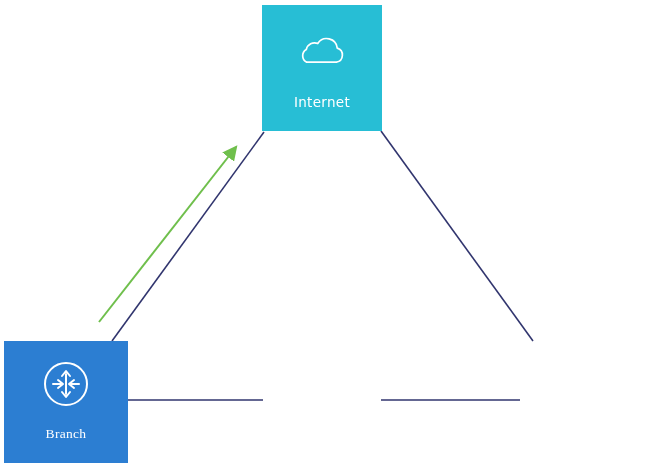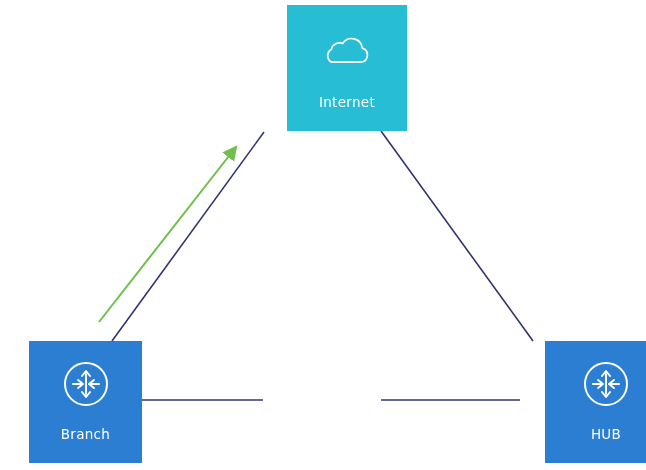--- a/index.html
+++ b/index.html
@@ -20,21 +20,20 @@
     left: 0;
     top: 0;
     width: 646px;
     height: 470px;
     z-index: 1;
   }
   .node {
     position: absolute;
     z-index: 2;
     color: #ffffff;
-    margin-left: 25px;
   }
   .node--cloud  { background: #27bed5; }
   .node--router { background: #2c7ed2; }
   .node .icon-wrap {
     position: absolute;
     top: 18px;
     left: 0;
     width: 100%;
     height: 50px;
     display: flex;
@@ -45,21 +44,21 @@
     position: absolute;
     top: 85px;
     left: 0;
     width: 100%;
     text-align: center;
     font-size: 13.5px;
     letter-spacing: 0.3px;
     color: #ffffff;
   }
   #node-internet { left: 262px; top: 5px;   width: 120px; height: 126px; }
-  #node-branch   { left: 4px;   top: 341px; width: 113px; height: 122px; }
+  #node-branch   { left: 4px;   top: 341px; width: 124px; height: 122px; font-family: Liberation Serif, serif; }
   #node-mpls     { left: 263px; top: 341px; width: 118px; height: 122px; }
   #node-hub      { left: 520px; top: 341px; width: 122px; height: 122px; }
   
   #node-internet .icon-wrap { top: 22px; }
   #node-internet .label     { top: 89px; }
 </style>
 </head>
 <body>
 
 <div class="canvas">
@@ -101,29 +100,14 @@
         <line x1="12" y1="25" x2="20" y2="25"></line>
         <polyline points="17,21 22,25 17,29" fill="none"></polyline>
         <line x1="38" y1="25" x2="30" y2="25"></line>
         <polyline points="33,21 28,25 33,29" fill="none"></polyline>
       </svg>
     </div>
     <div class="label">Branch</div>
   </div>
 
 
-  <div class="node node--router" id="node-hub">
-    <div class="icon-wrap">
-      <svg width="50" height="50" viewBox="0 0 50 50" fill="none" stroke="#ffffff" stroke-width="2" stroke-linecap="round" stroke-linejoin="round">
-        <circle cx="25" cy="25" r="21" fill="none"></circle>
-        <line x1="25" y1="15" x2="25" y2="35"></line>
-        <polyline points="21,17 25,12 29,17" fill="none"></polyline>
-        <polyline points="21,33 25,38 29,33" fill="none"></polyline>
-        <line x1="12" y1="25" x2="20" y2="25"></line>
-        <polyline points="17,21 22,25 17,29" fill="none"></polyline>
-        <line x1="38" y1="25" x2="30" y2="25"></line>
-        <polyline points="33,21 28,25 33,29" fill="none"></polyline>
-      </svg>
-    </div>
-    <div class="label">HUB</div>
-  </div>
 
 </div>
 
 </body></html>

